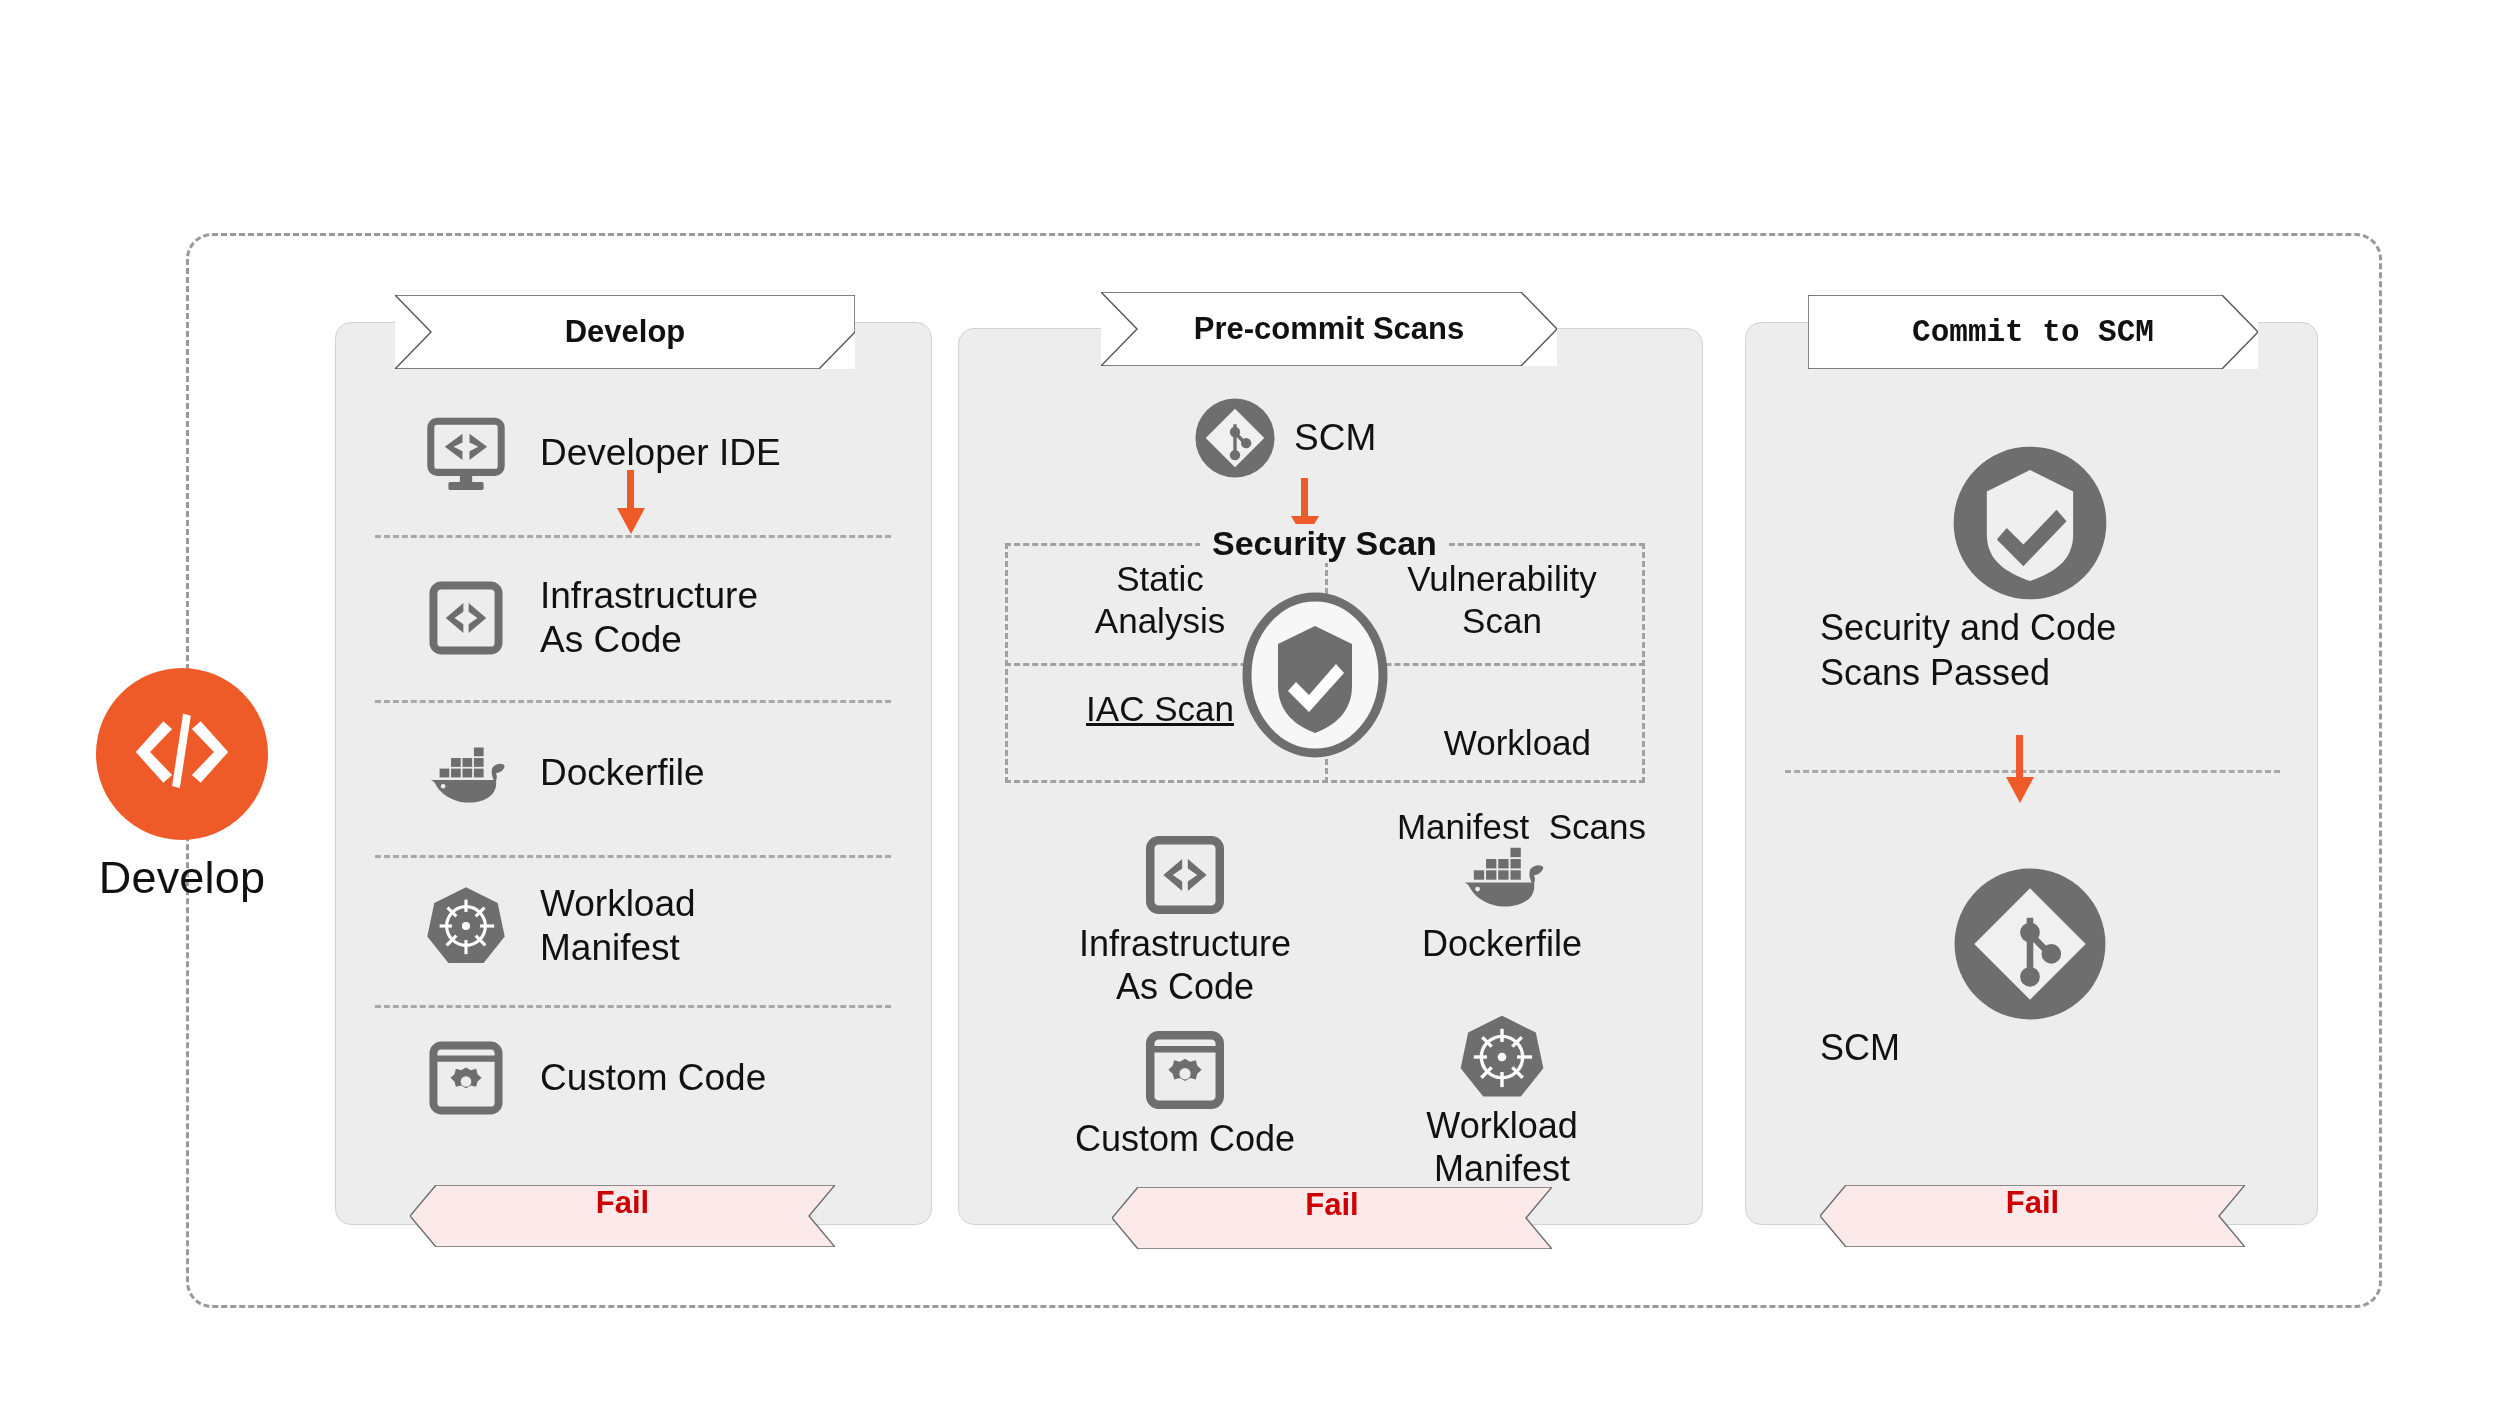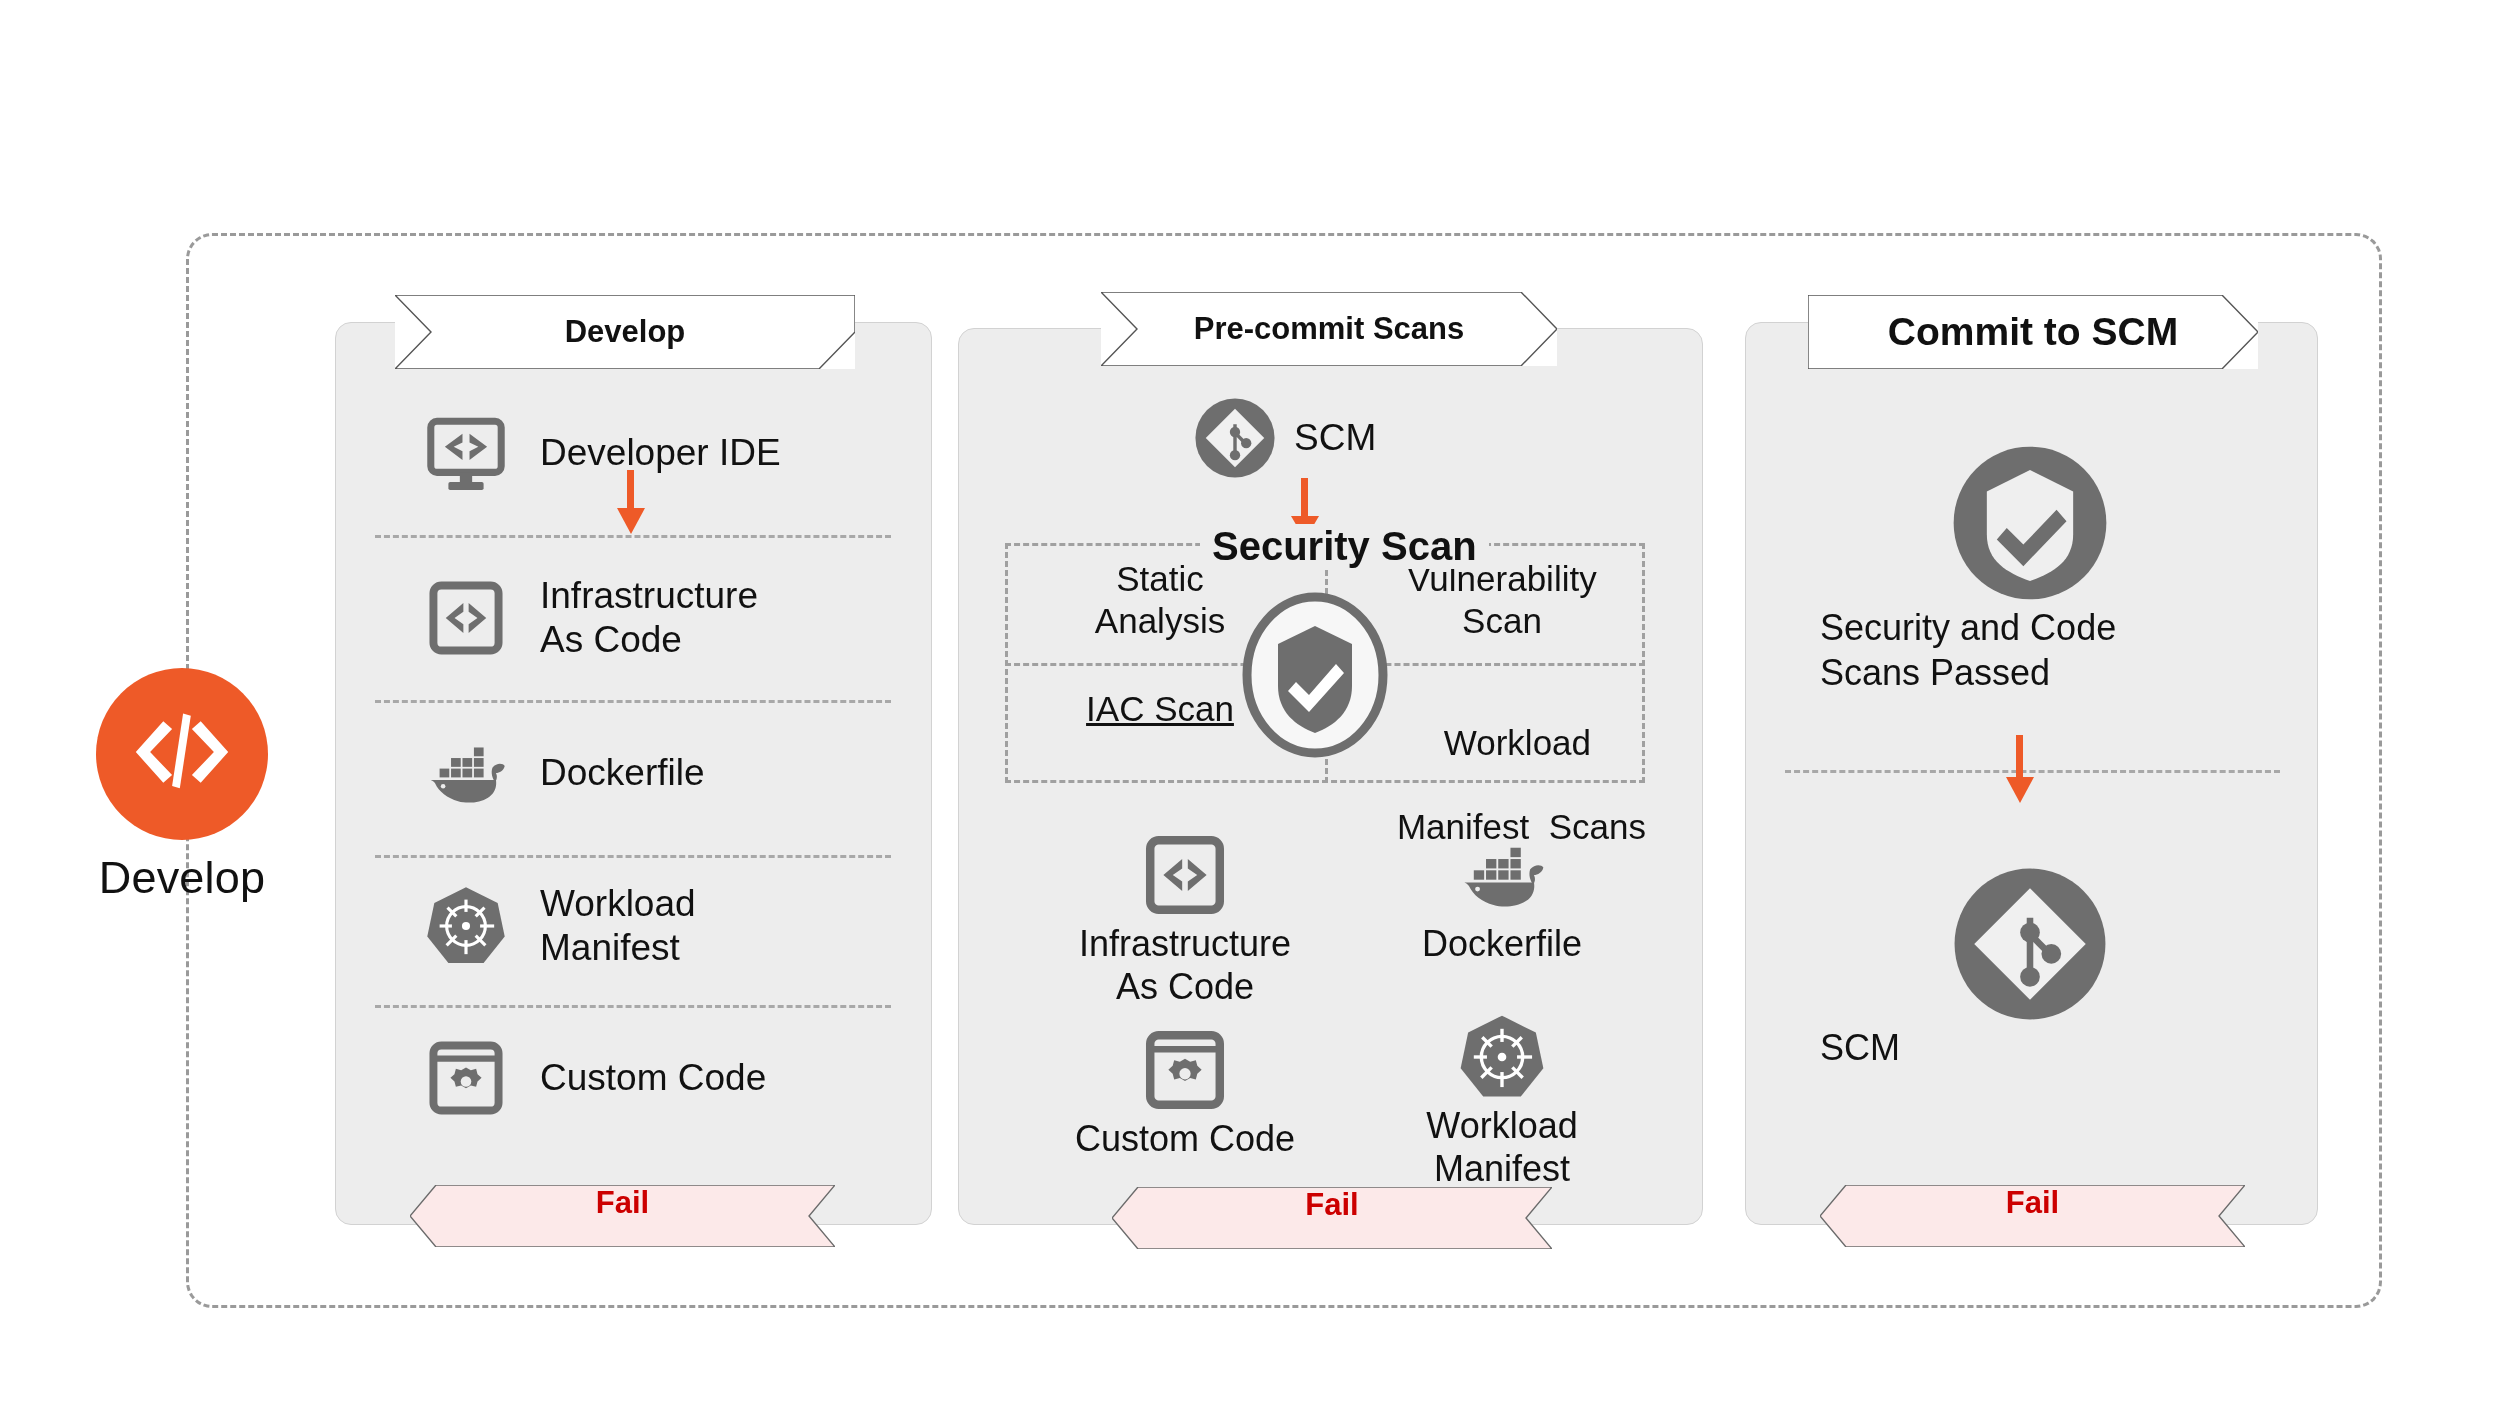--- a/index.html
+++ b/index.html
@@ -26,21 +26,21 @@
   .panel-3{left:1745px;top:322px;width:573px;height:903px;}
 
   
   .ribbon{position:absolute;height:74px;background:#ffffff;
       display:flex;align-items:center;justify-content:center;
       font-weight:bold;color:#111;box-sizing:border-box;}
   .ribbon .rb-txt{position:relative;z-index:3;}
   .ribbon svg{position:absolute;left:0;top:0;width:100%;height:100%;z-index:1;}
   .ribbon-1{left:395px;top:295px;width:460px;font-size:31px;}
   .ribbon-2{left:1101px;top:292px;width:456px;font-size:31px;}
-  .ribbon-3{left:1808px;top:295px;width:450px;font-size:39px;}
+  .ribbon-3{left:1808px;top:295px;width:450px;font-size:31px;font-family:Liberation Mono, monospace;}
 
   
   .fail{position:absolute;height:62px;
       display:flex;align-items:flex-start;justify-content:center;
       font-weight:bold;color:#cc0000;font-size:31px;box-sizing:border-box;}
   .fail .rb-txt{position:relative;z-index:3;}
   .fail svg{position:absolute;left:0;top:0;width:100%;height:100%;z-index:1;}
   .fail-1{left:410px;top:1185px;width:425px;}
   .fail-2{left:1112px;top:1187px;width:440px;}
   .fail-3{left:1820px;top:1185px;width:425px;}
@@ -56,21 +56,21 @@
   .arrow-v{position:absolute;}
 
   
   .scm-top{position:absolute;display:flex;align-items:center;}
   .scm-top .ico{width:86px;height:86px;}
   .scm-top .lbl{margin-left:16px;font-size:37px;color:#111;}
 
   .secscan-box{position:absolute;border:3px dashed #a0a0a0;box-sizing:border-box;}
   .secscan-vline{position:absolute;border-left:3px dashed #a0a0a0;}
   .secscan-hline{position:absolute;border-top:3px dashed #a0a0a0;}
-  .secscan-title{position:absolute;font-weight:bold;font-size:40px;color:#111;
+  .secscan-title{position:absolute;font-weight:bold;font-size:34px;color:#111;
       background:#ededed;padding:0 12px;white-space:nowrap;z-index:4;}
   .quad{position:absolute;font-size:35px;line-height:1.2;color:#111;text-align:center;z-index:3;}
   .shield-circle{position:absolute;z-index:5;}
 
   .c2-cell{position:absolute;text-align:center;width:260px;}
   .c2-cell .ci{height:104px;display:flex;align-items:flex-end;justify-content:center;}
   .c2-cell .ci svg{width:94px;height:94px;}
   .c2-cell .cl{margin-top:16px;font-size:36px;line-height:1.2;color:#111;}
 
   

